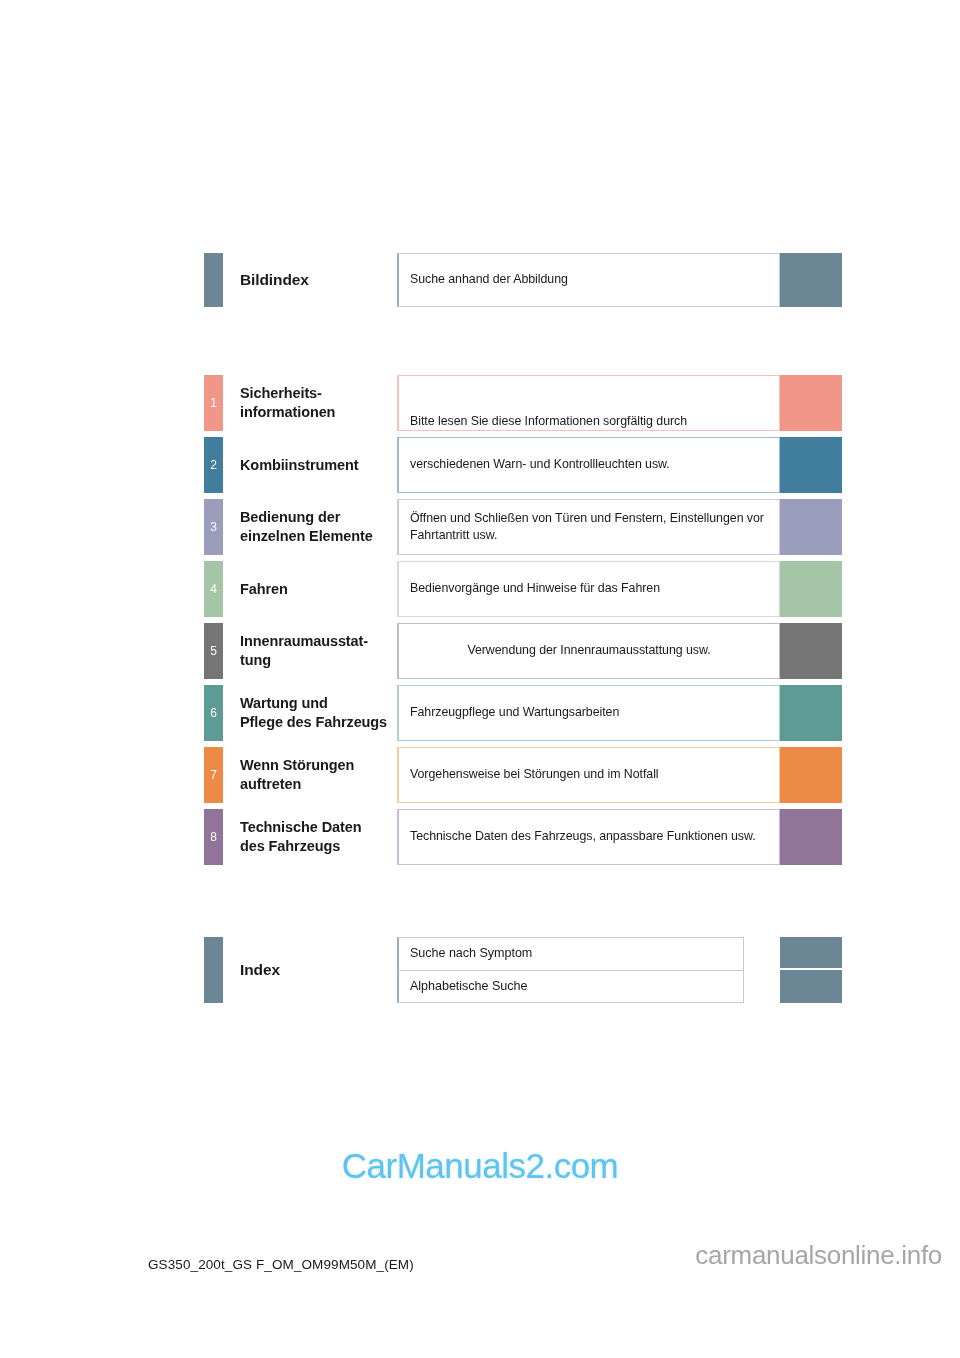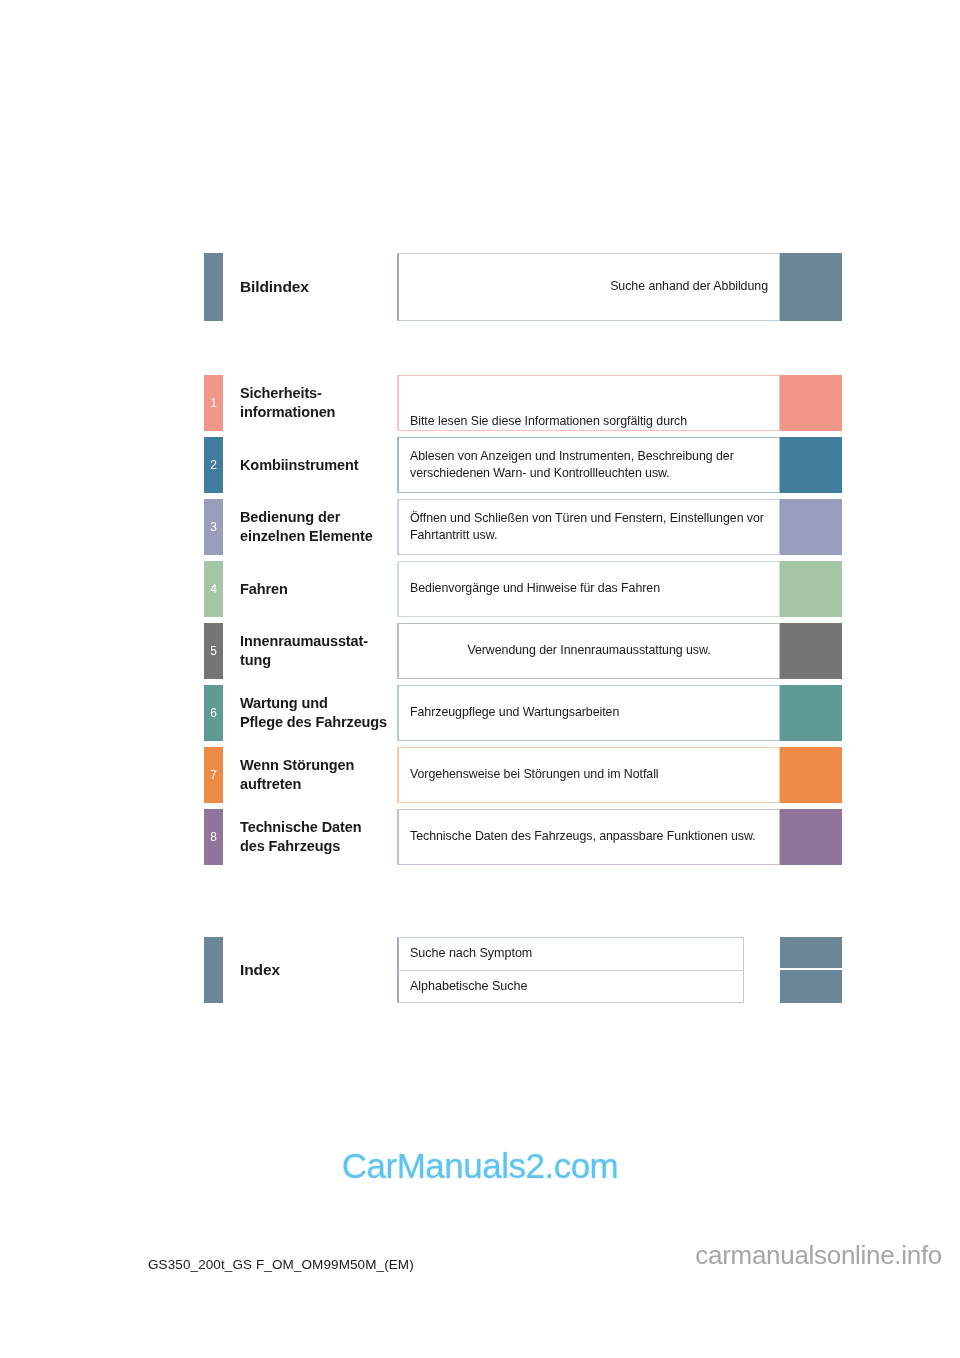--- a/index.html
+++ b/index.html
@@ -79,24 +79,24 @@
     line-height: 1.38;
     letter-spacing: -0.05px;
   }
 
   .swatch {
     flex: 0 0 62px;
     width: 62px;
   }
 
   
-  #bildindex { top: 253px; height: 68px; }
+  #bildindex { top: 253px; height: 54px; }
   #bildindex .tab { background: #6b8796; }
   #bildindex .title { font-size: 15.5px; }
-  #bildindex .desc { border-color: #c3cdd5; border-left-color: #9bb0bd; text-align: right; }
+  #bildindex .desc { border-color: #c3cdd5; border-left-color: #9bb0bd; }
   #bildindex .swatch { background: #6b8796; }
 
   
   #chapters { position: absolute; left: 0; top: 0; width: 100%; }
   .chapter-row { height: 56px; }
 
   
   #indexblock { top: 937px; height: 66px; }
   #indexblock .tab { background: #6b8796; }
   #indexblock .title { font-size: 15.5px; }
@@ -182,21 +182,20 @@
       </div>
       <div class="row chapter-row" style="top: 437px;">
         <div class="tab" style="background: rgb(65, 125, 156);">
           <span>2</span>
         </div>
         <div class="title">
           <div>Kombiinstrument</div>
         </div>
         <div class="descwrap">
           <div class="desc" style="border-color: rgb(157, 189, 206);">
-            <div>Ablesen von Anzeigen und Instrumenten, Beschreibung der</div>
             <div>verschiedenen Warn- und Kontrollleuchten usw.</div>
           </div>
           <div class="swatch" style="background: rgb(65, 125, 156);"></div>
         </div>
       </div>
       <div class="row chapter-row" style="top: 499px;">
         <div class="tab" style="background: rgb(154, 158, 188);">
           <span>3</span>
         </div>
         <div class="title">

